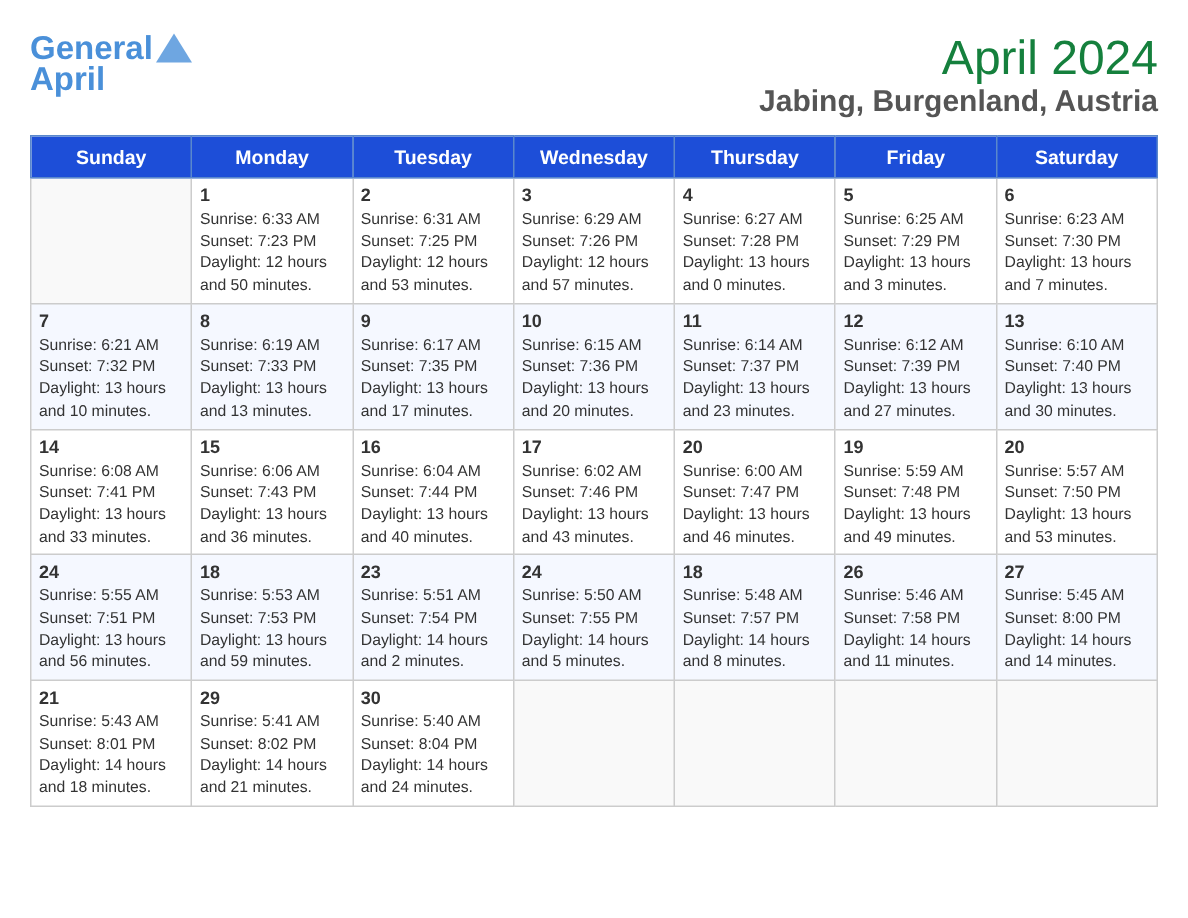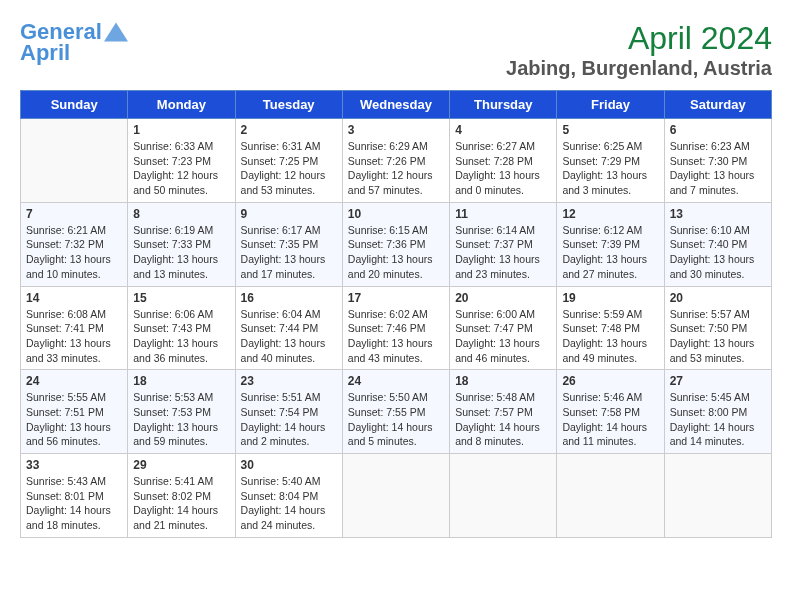--- a/index.html
+++ b/index.html
@@ -240,21 +240,21 @@
           <span class="day-num">26</span>
           <div class="day-info">Sunrise: 5:46 AM<br>Sunset: 7:58 PM<br>Daylight: 14 hours and 11 minutes.</div>
         </td>
         <td>
           <span class="day-num">27</span>
           <div class="day-info">Sunrise: 5:45 AM<br>Sunset: 8:00 PM<br>Daylight: 14 hours and 14 minutes.</div>
         </td>
       </tr>
       <tr>
         <td>
-          <span class="day-num">33</span>
+          <span class="day-num">21</span>
           <div class="day-info">Sunrise: 5:43 AM<br>Sunset: 8:01 PM<br>Daylight: 14 hours and 18 minutes.</div>
         </td>
         <td>
           <span class="day-num">29</span>
           <div class="day-info">Sunrise: 5:41 AM<br>Sunset: 8:02 PM<br>Daylight: 14 hours and 21 minutes.</div>
         </td>
         <td>
           <span class="day-num">30</span>
           <div class="day-info">Sunrise: 5:40 AM<br>Sunset: 8:04 PM<br>Daylight: 14 hours and 24 minutes.</div>
         </td>

